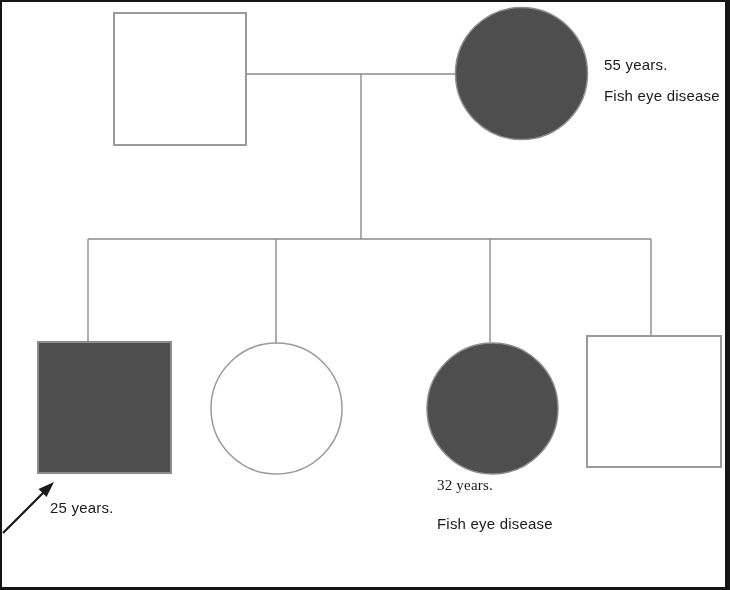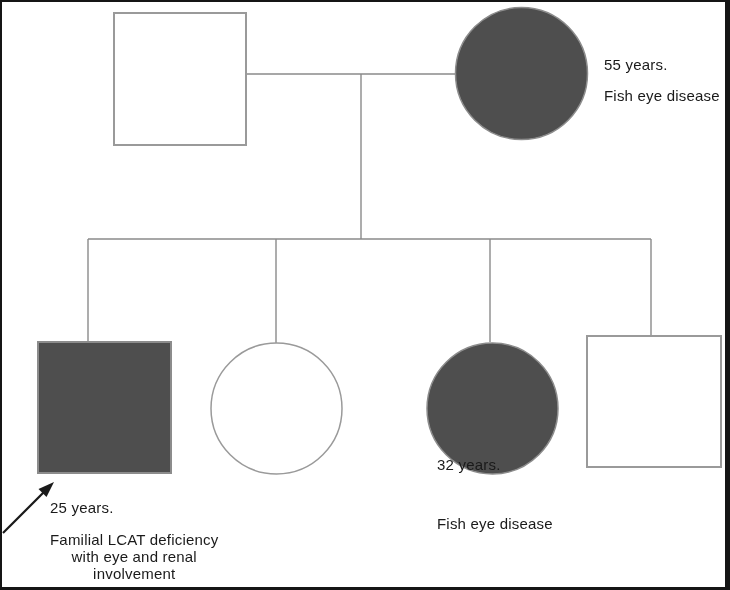--- a/index.html
+++ b/index.html
@@ -7,40 +7,39 @@
     padding: 0;
     background: #ffffff;
     font-family: "Liberation Sans", "DejaVu Sans", sans-serif;
   }
   .frame {
     position: relative;
     width: 730px;
     height: 590px;
     background: #ffffff;
     overflow: hidden;
-    text-align: center;
   }
   .diagram-svg {
     position: absolute;
     left: 0;
     top: 0;
   }
   .label {
     position: absolute;
     font-size: 15px;
     line-height: 17px;
     color: #1a1a1a;
     letter-spacing: 0.2px;
     white-space: pre-line;
   }
   .lbl-mother-age      { left: 604px; top: 56px;  }
   .lbl-mother-cond     { left: 604px; top: 87px;  }
   .lbl-proband-age     { left: 50px;  top: 499px; }
   .lbl-proband-cond    { left: 50px;  top: 531px; }
-  .lbl-sister-age      { left: 437px; top: 456px; }
+  .lbl-sister-age      { left: 437px; top: 477px; font-family: Liberation Serif, serif; }
   .lbl-sister-cond     { left: 437px; top: 515px; }
 </style>
 </head>
 <body>
 
 <div class="frame">
 
   <svg class="diagram-svg" width="730" height="590" viewBox="0 0 730 590">
 
     <line x1="246" y1="74" x2="456" y2="74" stroke-width="1.4" stroke="#8a8a8a"></line>
@@ -65,20 +64,17 @@
     <rect x="0" y="0" width="730" height="2" fill="#151515"></rect>
     <rect x="0" y="0" width="2" height="590" fill="#151515"></rect>
     <rect x="725" y="0" width="5" height="590" fill="#151515"></rect>
     <rect x="0" y="587" width="730" height="3" fill="#151515"></rect>
   </svg>
 
   <div class="label lbl-mother-age">55 years.</div>
   <div class="label lbl-mother-cond">Fish eye disease</div>
 
   <div class="label lbl-proband-age">25 years.</div>
-  <div class="label lbl-proband-cond">Familial LCAT deficiency
-with eye and renal
-involvement</div>
 
   <div class="label lbl-sister-age">32 years.</div>
   <div class="label lbl-sister-cond">Fish eye disease</div>
 
 </div>
 
 </body></html>

